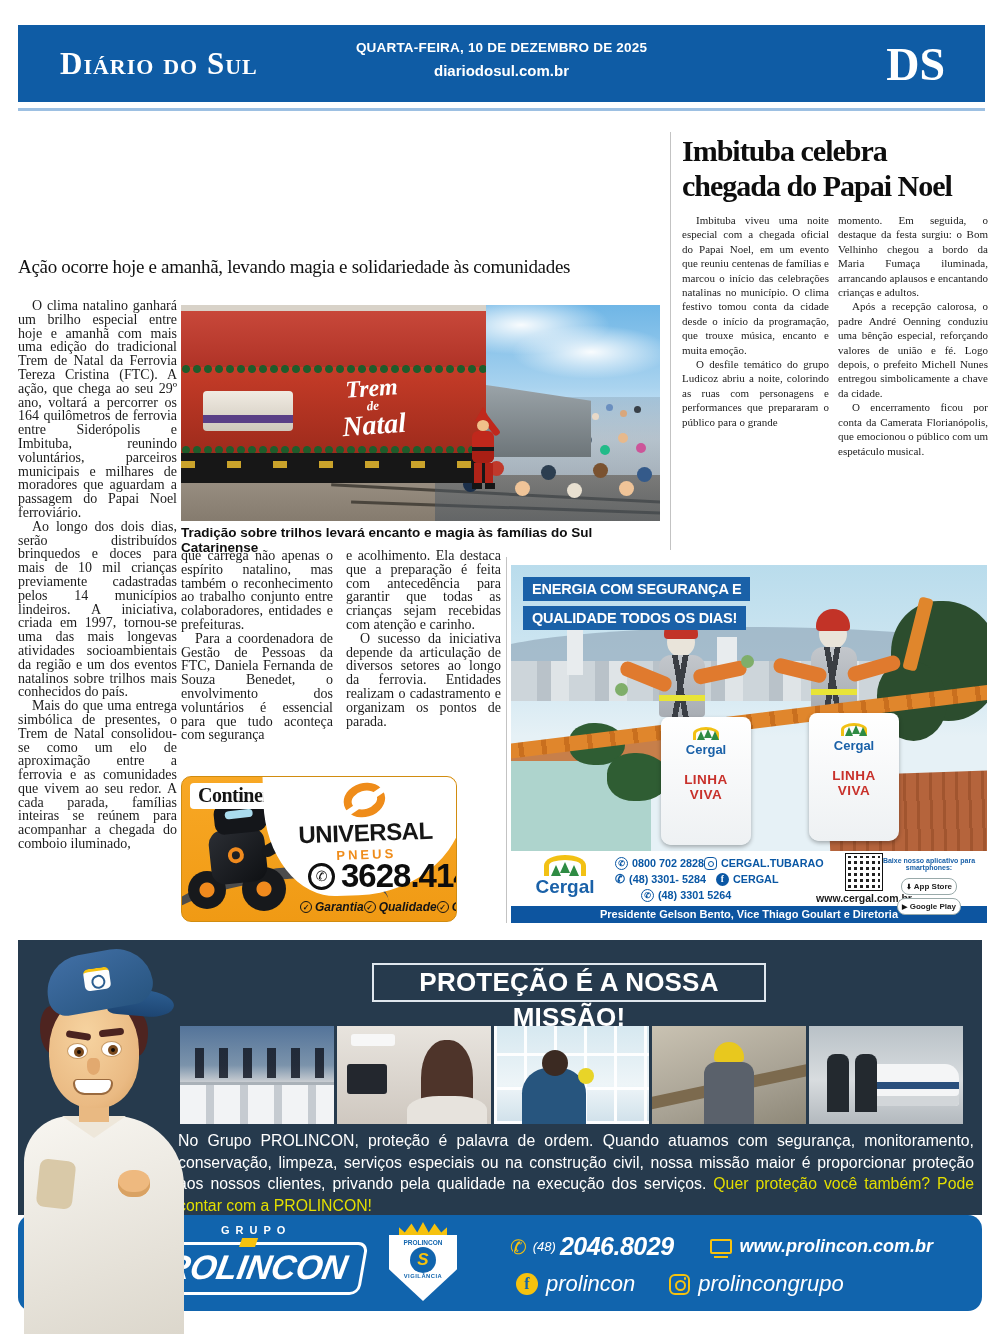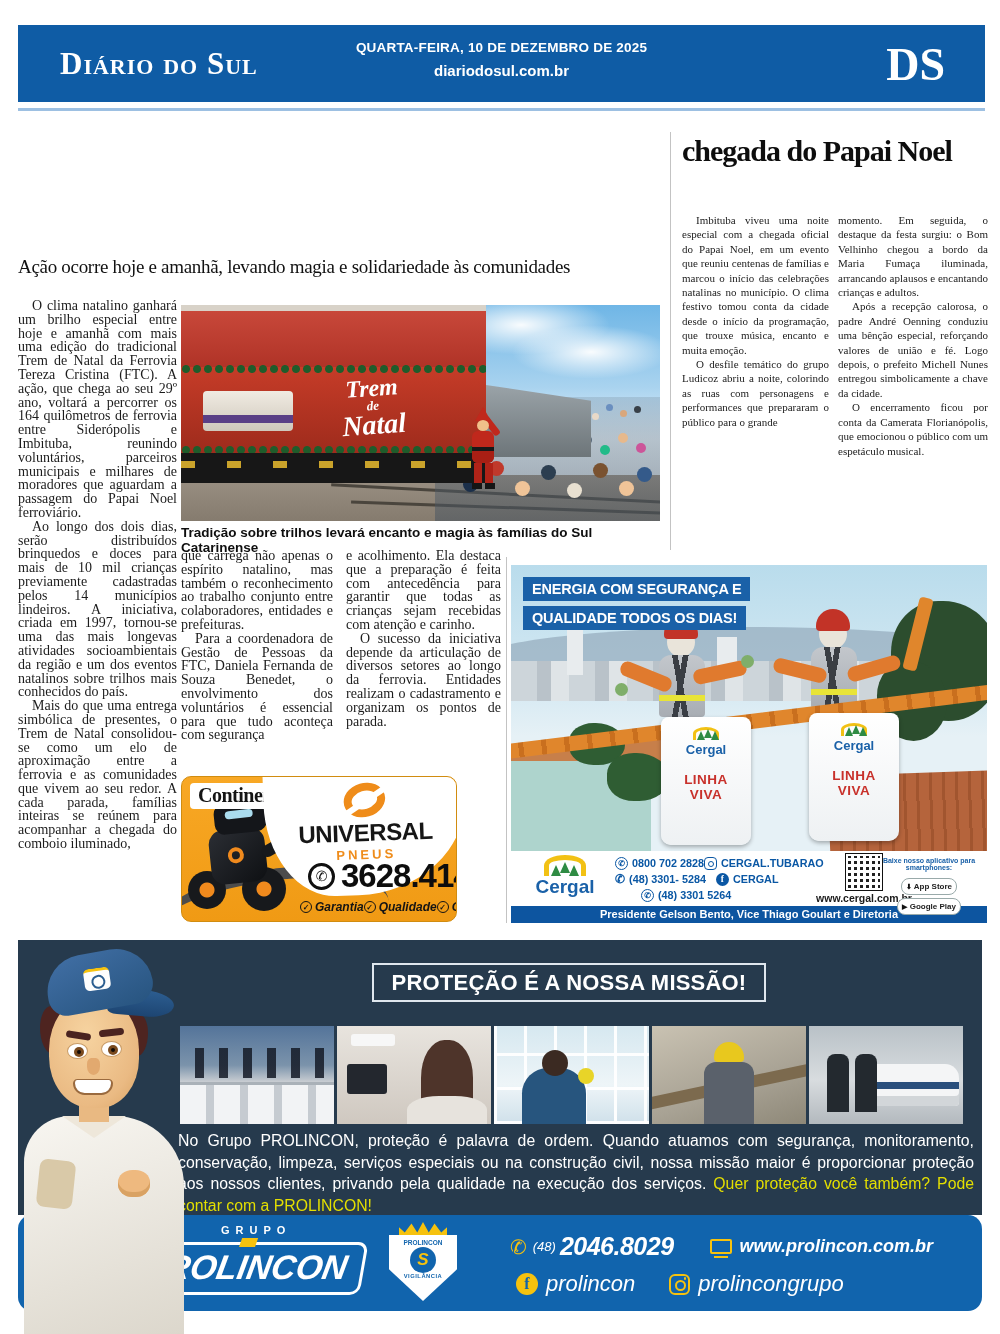--- a/index.html
+++ b/index.html
@@ -132,21 +132,21 @@
   .r-hand { position:absolute; right:-4px; top:-2px; width:12px; height:12px; background:#f08a1d; border-radius:50%; }
   .uni-phone { position:absolute; left:126px; top:80px; display:flex; align-items:center; }
   .uni-phone-ic { width:27px; height:27px; border:3px solid #101010; border-radius:50%; display:flex; align-items:center; justify-content:center; font-size:14px; color:#101010; margin-right:6px; flex:none; }
   .uni-phone-num { font-size:33px; font-weight:bold; color:#0d0d0d; letter-spacing:-1px; }
   .uni-bullets { position:absolute; left:118px; bottom:7px; width:198px; display:flex; justify-content:space-between; font-style:italic; font-weight:bold; font-size:12px; color:#141414; }
   .ub { display:flex; align-items:center; }
   .ub .chk { width:12px; height:12px; border:1.5px solid #141414; border-radius:50%; font-size:8px; display:flex; align-items:center; justify-content:center; margin-right:3px; font-style:normal; }
 
   
   .pro-panel { position:absolute; left:18px; top:940px; width:964px; height:275px; background:#263a4d; }
-  .pro-banner { position:absolute; left:354px; top:23px; width:394px; height:39px; border:2px solid #dfe7ee; color:#fff; font-weight:bold; font-size:22px; text-align:center; line-height:35px; letter-spacing:.2px; }
+  .pro-banner { position:absolute; left:354px; top:23px; width:394px; height:39px; border:2px solid #dfe7ee; color:#fff; font-weight:bold; font-size:26px; text-align:center; line-height:35px; letter-spacing:.2px; }
   .pro-photos { position:absolute; left:162px; top:86px; width:783px; height:98px; display:flex; gap:3px; }
   .pp { flex:1; position:relative; overflow:hidden; background:#7c8894; }
   .pp1 { background:linear-gradient(180deg,#54749a 0%,#7b93ab 40%,#cdd0d4 58%,#e9e9eb 100%); }
   .pp1-figs { position:absolute; left:0; top:22px; width:100%; height:30px; background:repeating-linear-gradient(90deg,transparent 0 15px,rgba(20,26,38,.85) 15px 24px); }
   .pp1-cars { position:absolute; left:0; bottom:0; width:100%; height:42px; background:repeating-linear-gradient(90deg,#f2f3f5 0 26px,#c6cbd1 26px 34px); border-top:3px solid #aab1b8; }
   .pp2 { background:linear-gradient(180deg,#e8e4de,#cfc8c0); }
   .pp2-ac { position:absolute; left:14px; top:8px; width:44px; height:12px; background:#f7f7f7; border-radius:3px; }
   .pp2-mon { position:absolute; left:10px; top:38px; width:40px; height:30px; background:#23272e; border-radius:3px; }
   .pp2-hair { position:absolute; right:18px; top:14px; width:52px; height:84px; background:#4e342a; border-radius:45% 45% 30% 30%; }
   .pp2-shirt { position:absolute; right:4px; bottom:-6px; width:80px; height:34px; background:#e7e3dd; border-radius:40% 40% 0 0; }
@@ -288,20 +288,21 @@
   </div>
   <div class="colM2 news">
     <p class="noindent">e acolhimento. Ela destaca que a preparação é feita com antecedência para garantir que todas as crianças sejam recebidas com atenção e carinho.</p>
     <p>O sucesso da iniciativa depende da articulação de diversos setores ao longo da ferrovia. Entidades realizam o cadastramento e organizam os pontos de parada.</p>
   </div>
 
   <div class="vrule1"></div>
   <div class="vrule2"></div>
 
   <div class="side-head">
+    <div>Imbituba celebra</div>
     <div>chegada do Papai Noel</div>
   </div>
   <div class="sideC1 news">
     <p>Imbituba viveu uma noite especial com a chegada oficial do Papai Noel, em um evento que reuniu centenas de famílias e marcou o início das celebrações natalinas no município. O clima festivo tomou conta da cidade desde o início da programação, que trouxe música, encanto e muita emoção.</p>
     <p>O desfile temático do grupo Ludicoz abriu a noite, colorindo as ruas com personagens e performances que prepararam o público para o grande</p>
   </div>
   <div class="sideC2 news">
     <p class="noindent">momento. Em seguida, o destaque da festa surgiu: o Bom Velhinho chegou a bordo da Maria Fumaça iluminada, arrancando aplausos e encantando crianças e adultos.</p>
     <p>Após a recepção calorosa, o padre André Oenning conduziu uma bênção especial, reforçando valores de união e fé. Logo depois, o prefeito Michell Nunes entregou simbolicamente a chave da cidade.</p>
     <p>O encerramento ficou por conta da Camerata Florianópolis, que emocionou o público com um espetáculo musical.</p>

